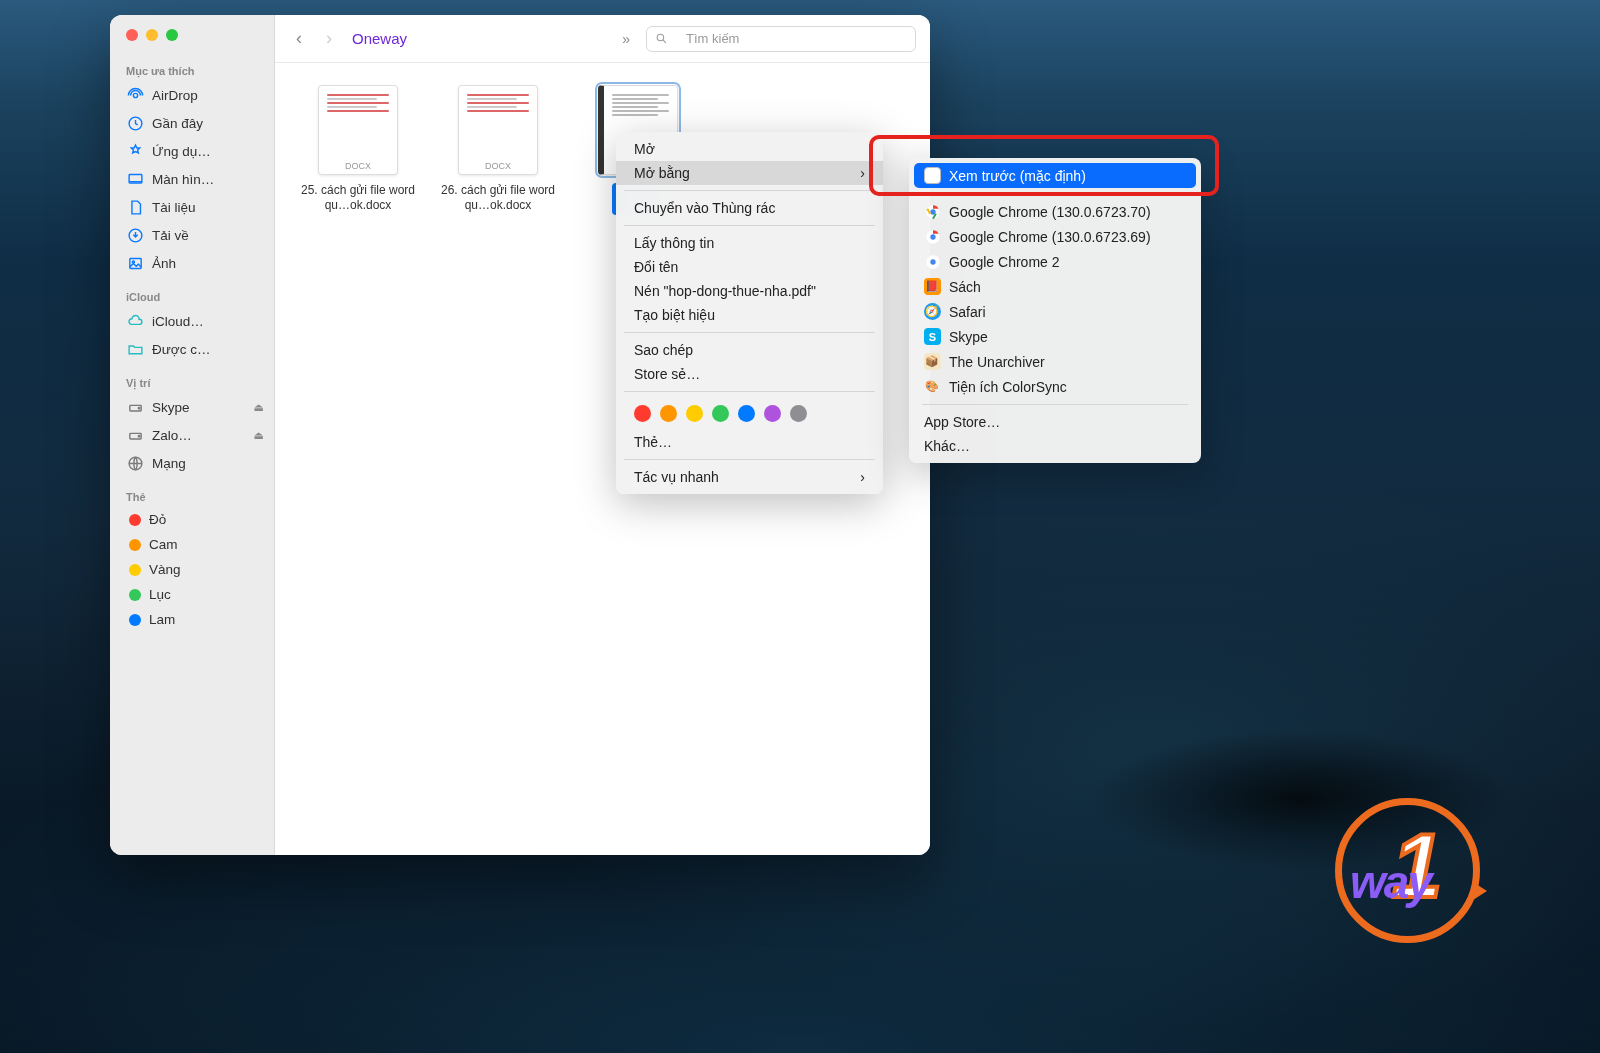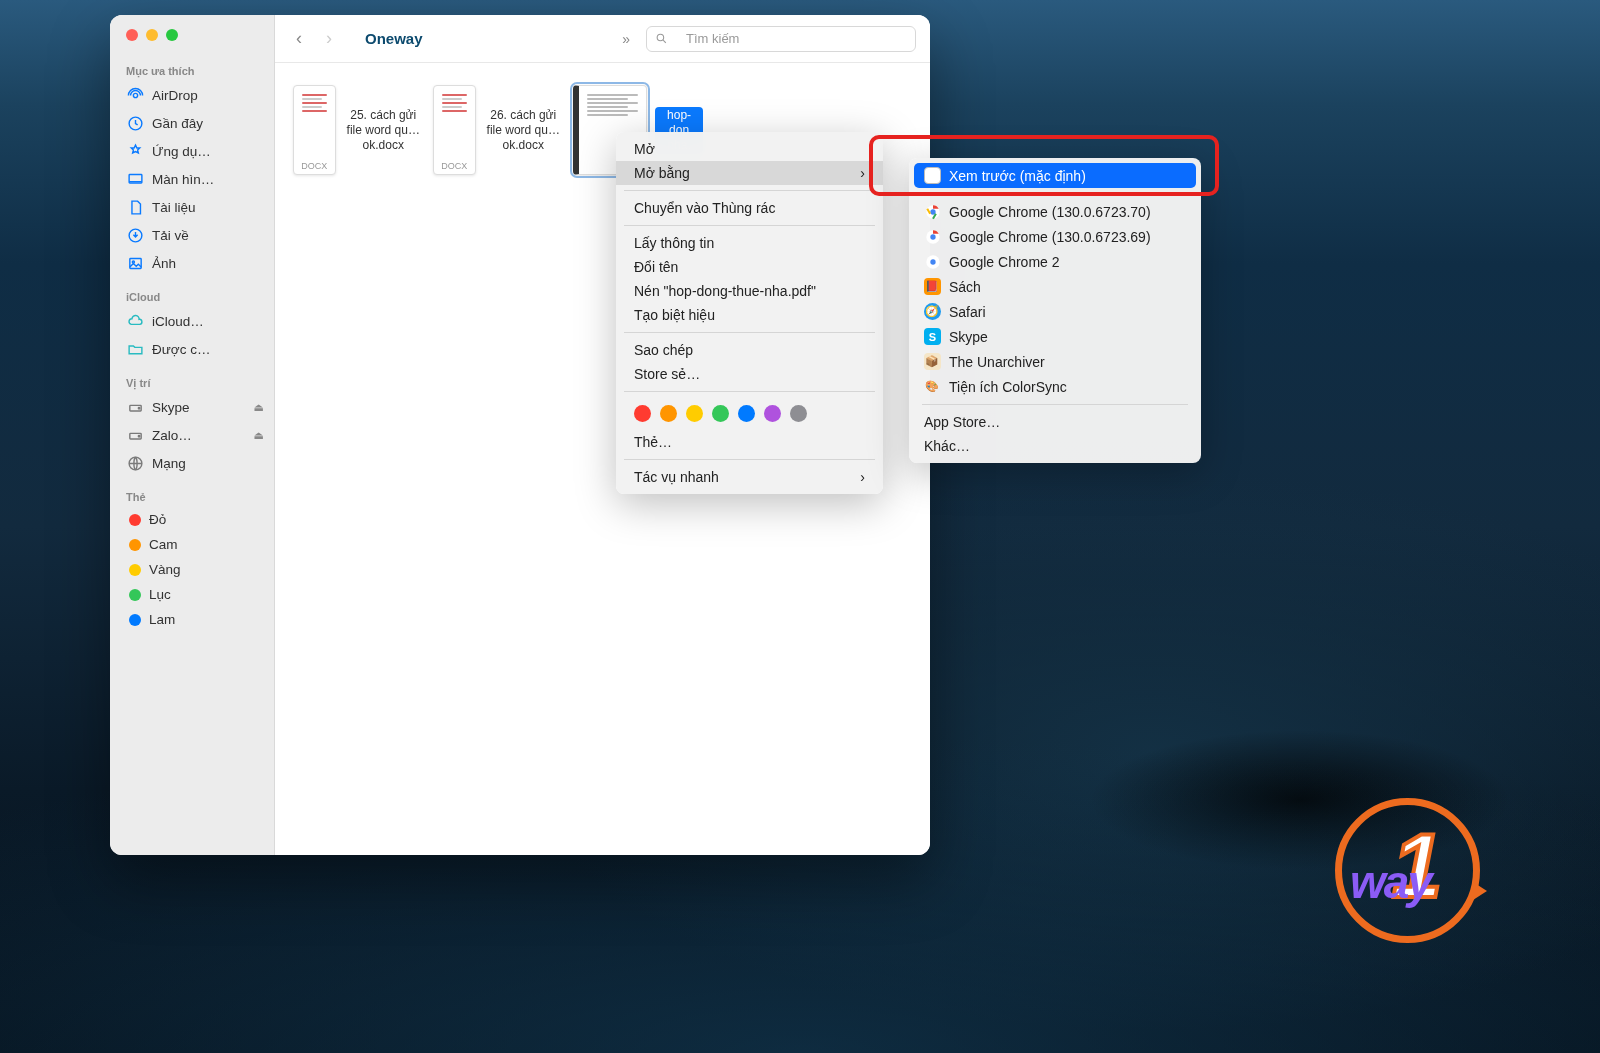--- a/index.html
+++ b/index.html
@@ -20,26 +20,26 @@
 .tl.red{background:#ff5f57;} .tl.yellow{background:#febc2e;} .tl.green{background:#28c840;}
 .sidebar-section-title { font-size:11px; color:#888; font-weight:700; padding:14px 16px 4px 16px; }
 .sidebar-item { display:flex; align-items:center; gap:8px; padding:5px 10px 5px 16px; font-size:13.5px; color:#323232; cursor:default; }
 .sidebar-icon { width:18px; height:18px; flex-shrink:0; display:flex; align-items:center; justify-content:center; color:#0a7aff; }
 .sidebar-icon.gray{color:#7a7a7a;}
 .sidebar-item .eject{margin-left:auto;font-size:11px;color:#888;}
 .tag-dot{width:12px;height:12px;border-radius:50%;flex-shrink:0;margin-left:3px;}
 .main { flex:1; display:flex; flex-direction:column; background:#fff; }
 .toolbar { height:48px; display:flex; align-items:center; padding:0 14px; gap:10px; border-bottom:1px solid #e8e8e8; }
 .nav-btn{width:20px;height:24px;display:flex;align-items:center;justify-content:center;color:#888;font-size:18px;}
-.window-title{font-size:15px;font-weight:700;color:#0c4a6e;margin-left:16px;}
+.window-title{font-size:15px;font-weight:400;color:#6d28d9;margin-left:3px;}
 .toolbar-spacer{flex:1;}
 .chev-double{color:#888;font-size:14px;margin-right:6px;}
 .search-box{flex:0 0 270px;height:26px;border:1px solid #d8d8d8;border-radius:6px;display:flex;align-items:center;padding:0 8px;color:#9a9a9a;font-size:13px;gap:18px;}
 .content{flex:1;padding:22px 18px;display:flex;align-items:flex-start;gap:10px;}
-.file-item{width:130px;display:flex;flex-direction:row;align-items:center;gap:8px;}
+.file-item{width:130px;display:flex;flex-direction:column;align-items:center;gap:8px;}
 .file-icon{width:80px;height:90px;background:#fff;border:1px solid #ddd;border-radius:4px;position:relative;box-shadow:0 1px 3px rgba(0,0,0,.1);display:flex;flex-direction:column;justify-content:space-between;padding:6px;}
 .file-icon.docx::after{content:"DOCX";position:absolute;bottom:3px;left:0;right:0;text-align:center;font-size:9px;color:#999;font-weight:500;}
 .file-icon.pdf{border-left:6px solid #333;}
 .file-icon .thumb-lines{height:60%;display:flex;flex-direction:column;gap:2px;padding:2px;}
 .thumb-lines span{height:2px;background:#d66;border-radius:1px;}
 .thumb-lines span:nth-child(2n){background:#ccc;width:80%;}
 .file-icon.pdf .thumb-lines span{background:#bbb;}
 .file-label{font-size:12px;text-align:center;color:#333;line-height:1.25;max-width:125px;}
 .file-label.selected{background:#0a7aff;color:#fff;border-radius:4px;padding:1px 4px;}
 .file-item.sel .file-icon{outline:2px solid #8db8e6;outline-offset:1px;border-radius:4px;}

